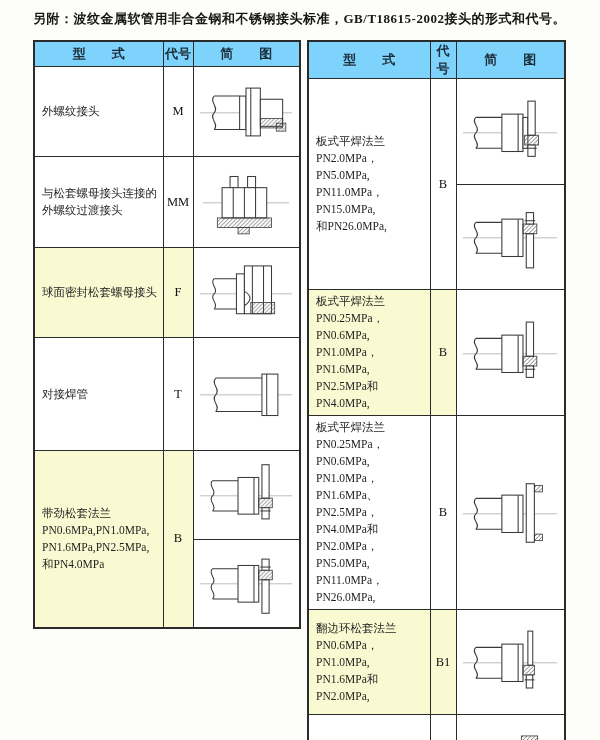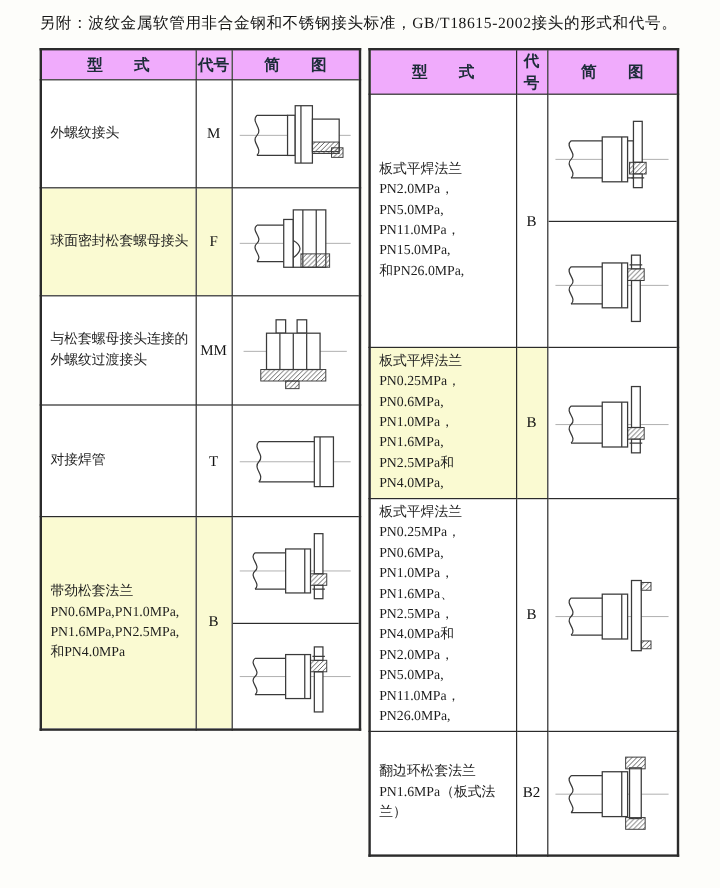--- a/index.html
+++ b/index.html
@@ -6,32 +6,32 @@
   body{
     width:600px;height:740px;
     background:#fdfdfa;
     font-family:"Liberation Serif","DejaVu Serif",serif;
     color:#1e1e1e;
     position:relative;
     overflow:hidden;
   }
   .title{
     position:absolute;left:33px;top:10px;
-    font-size:13px;font-weight:normal;letter-spacing:0.5px;
+    font-size:13px;font-weight:bold;letter-spacing:0.5px;
     color:#161616;white-space:nowrap;
   }
   .tables{
     position:absolute;left:33px;top:40px;
     display:flex;gap:6px;align-items:flex-start;
   }
   table{border-collapse:collapse;table-layout:fixed;background:#fff;}
   table{border:2px solid #2b2b2b;}
   th,td{border:1.5px solid #2b2b2b;padding:0;overflow:hidden;}
   th{
-    background:#f0abfc;height:24px;
+    background:#7dd3fc;height:24px;
     font-size:13px;font-weight:bold;color:#1c2c38;
     text-align:center;vertical-align:middle;
   }
   td.type{
     font-size:11.5px;line-height:17px;
     padding:3px 4px 3px 7px;
     vertical-align:middle;text-align:left;
     white-space:pre-line;
     margin-top:17px;
   }
@@ -89,56 +89,56 @@
             <path class="ln" d="M24,22 H56 M24,64 H56"></path>
             <rect class="fl" x="56" y="22" width="8" height="42"></rect>
             <rect class="fl" x="64" y="12" width="18" height="60"></rect>
             <line class="ln" x1="70" y1="12" x2="70" y2="72"></line>
             <rect class="fl" x="82" y="26" width="28" height="34"></rect>
             <rect class="ht" x="82" y="50" width="28" height="12"></rect>
             <rect class="ht" x="102" y="56" width="12" height="10"></rect>
           </svg>
         </td>
       </tr>
-      <tr style="height:90px">
-        <td class="type hl">球面密封松套螺母接头</td>
-        <td class="code hl">F</td>
-        <td class="diag">
-          <svg class="d" width="102" height="78" viewBox="0 0 128 84">
-            <line class="cl" x1="6" y1="43" x2="122" y2="43"></line>
-            <path class="ln" d="M24,24 c-7,6 7,13 0,19 c-7,6 7,13 0,19"></path>
-            <path class="ln" d="M24,24 H52 M24,62 H52"></path>
-            <rect class="fl" x="52" y="18" width="10" height="50"></rect>
-            <rect class="fl" x="62" y="8" width="34" height="60"></rect>
-            <line class="ln" x1="72" y1="8" x2="72" y2="68"></line>
-            <line class="ln" x1="86" y1="8" x2="86" y2="68"></line>
-            <path class="ln" d="M62,40 Q76,48 62,58"></path>
-            <rect class="ht" x="70" y="54" width="30" height="14"></rect>
-          </svg>
-        </td>
-      </tr>
       <tr style="height:91px">
         <td class="type">与松套螺母接头连接的
 外螺纹过渡接头</td>
         <td class="code">MM</td>
         <td class="diag">
           <svg class="d" width="102" height="80" viewBox="0 0 128 84">
             <line class="cl" x1="10" y1="43" x2="118" y2="43"></line>
             <rect class="fl" x="44" y="10" width="10" height="14"></rect>
             <rect class="fl" x="66" y="10" width="10" height="14"></rect>
             <rect class="fl" x="34" y="24" width="56" height="38"></rect>
             <line class="ln" x1="48" y1="24" x2="48" y2="62"></line>
             <line class="ln" x1="62" y1="24" x2="62" y2="62"></line>
             <line class="ln" x1="76" y1="24" x2="76" y2="62"></line>
             <rect class="ht" x="28" y="62" width="68" height="12"></rect>
             <rect class="ht" x="54" y="74" width="14" height="8"></rect>
           </svg>
         </td>
       </tr>
-      <tr style="height:93px">
+      <tr style="height:90px">
+        <td class="type hl">球面密封松套螺母接头</td>
+        <td class="code hl">F</td>
+        <td class="diag">
+          <svg class="d" width="102" height="78" viewBox="0 0 128 84">
+            <line class="cl" x1="6" y1="43" x2="122" y2="43"></line>
+            <path class="ln" d="M24,24 c-7,6 7,13 0,19 c-7,6 7,13 0,19"></path>
+            <path class="ln" d="M24,24 H52 M24,62 H52"></path>
+            <rect class="fl" x="52" y="18" width="10" height="50"></rect>
+            <rect class="fl" x="62" y="8" width="34" height="60"></rect>
+            <line class="ln" x1="72" y1="8" x2="72" y2="68"></line>
+            <line class="ln" x1="86" y1="8" x2="86" y2="68"></line>
+            <path class="ln" d="M62,40 Q76,48 62,58"></path>
+            <rect class="ht" x="70" y="54" width="30" height="14"></rect>
+          </svg>
+        </td>
+      </tr>
+      <tr style="height:113px">
         <td class="type">对接焊管</td>
         <td class="code">T</td>
         <td class="diag">
           <svg class="d" width="102" height="78" viewBox="0 0 128 84">
             <line class="cl" x1="6" y1="43" x2="122" y2="43"></line>
             <path class="ln" d="M26,22 c-7,7 7,14 0,21 c-7,7 7,14 0,21"></path>
             <path class="ln" d="M26,22 H84 M26,64 H84"></path>
             <rect class="fl" x="84" y="17" width="20" height="52"></rect>
             <line class="ln" x1="90" y1="17" x2="90" y2="69"></line>
           </svg>
@@ -266,20 +266,39 @@
             <path class="ln" d="M22,24 c-7,6 7,13 0,19 c-7,6 7,13 0,19"></path>
             <path class="ln" d="M22,24 H54 M22,62 H54"></path>
             <rect class="fl" x="54" y="20" width="26" height="46"></rect>
             <line class="ln" x1="74" y1="20" x2="74" y2="66"></line>
             <rect class="fl" x="84" y="6" width="10" height="72"></rect>
             <rect class="ht" x="94" y="8" width="10" height="8"></rect>
             <rect class="ht" x="94" y="68" width="10" height="8"></rect>
           </svg>
         </td>
       </tr>
+      <tr style="height:105px">
+        <td class="type hl">翻边环松套法兰
+PN0.6MPa，PN1.0MPa,
+PN1.6MPa和PN2.0MPa,</td>
+        <td class="code hl">B1</td>
+        <td class="diag">
+          <svg class="d" width="104" height="84" viewBox="0 0 128 84">
+            <line class="cl" x1="6" y1="43" x2="122" y2="43"></line>
+            <path class="ln" d="M22,24 c-7,6 7,13 0,19 c-7,6 7,13 0,19"></path>
+            <path class="ln" d="M22,24 H54 M22,62 H54"></path>
+            <rect class="fl" x="54" y="20" width="26" height="46"></rect>
+            <line class="ln" x1="74" y1="20" x2="74" y2="66"></line>
+            <rect class="fl" x="86" y="4" width="6" height="42"></rect>
+            <rect class="ht" x="80" y="46" width="14" height="12"></rect>
+            <rect class="fl" x="84" y="58" width="8" height="16"></rect>
+            <line class="ln" x1="82" y1="64" x2="94" y2="64"></line>
+          </svg>
+        </td>
+      </tr>
       <tr style="height:103px">
         <td class="type">翻边环松套法兰
 PN1.6MPa（板式法兰）</td>
         <td class="code">B2</td>
         <td class="diag">
           <svg class="d" width="104" height="84" viewBox="0 0 128 84">
             <line class="cl" x1="6" y1="43" x2="122" y2="43"></line>
             <path class="ln" d="M22,24 c-7,6 7,13 0,19 c-7,6 7,13 0,19"></path>
             <path class="ln" d="M22,24 H54 M22,62 H54"></path>
             <rect class="fl" x="54" y="20" width="26" height="46"></rect>

